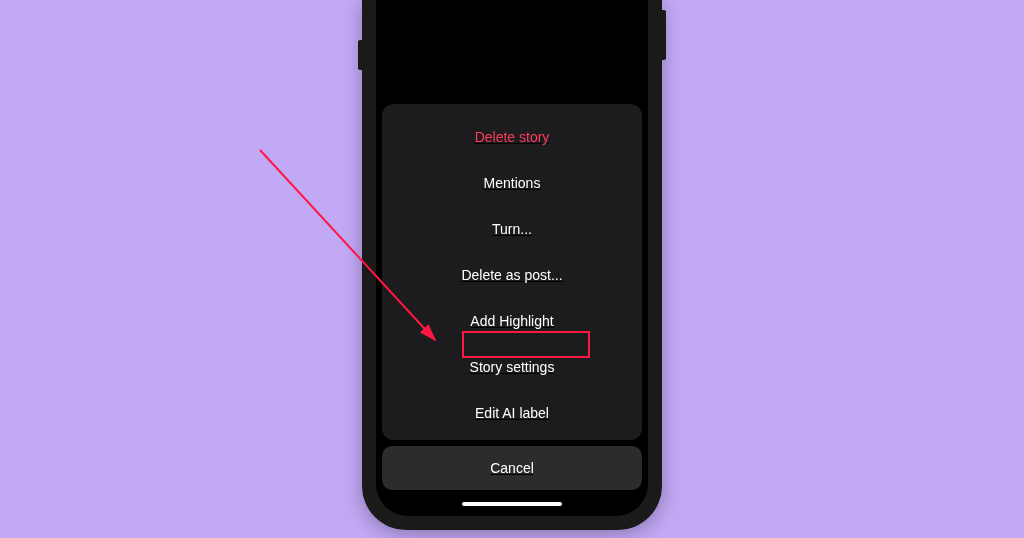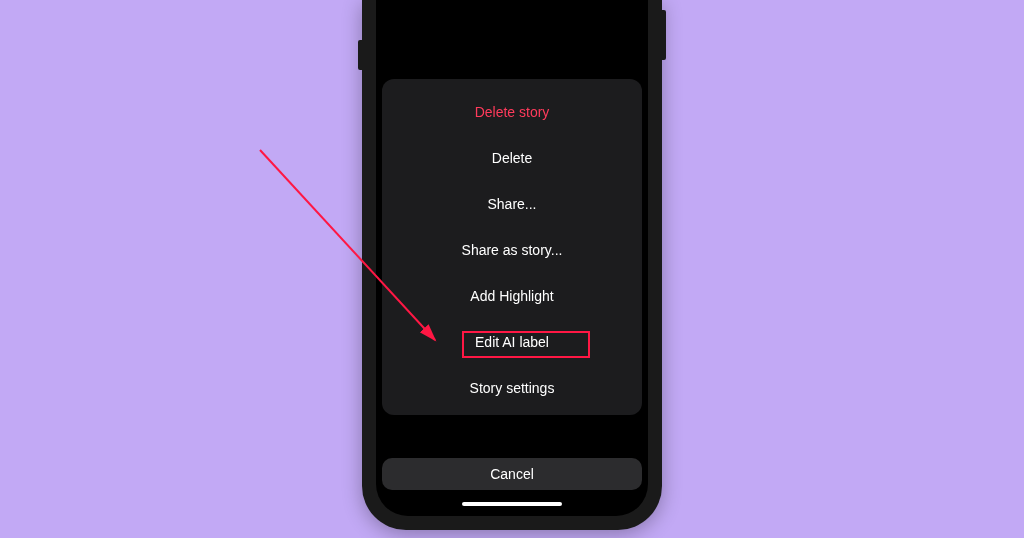--- a/index.html
+++ b/index.html
@@ -21,20 +21,21 @@
       position: absolute;
       left: 50%;
       top: 0;
       transform: translateX(-50%);
       width: 300px;
       height: 530px;
       background: #1a1a1a;
       border-radius: 0 0 44px 44px;
       padding: 0 14px 14px 14px;
       box-shadow: 0 4px 20px rgba(0,0,0,0.3);
+      text-decoration: underline;
     }
     
     .phone-frame::before {
       content: '';
       position: absolute;
       right: -4px;
       top: 10px;
       width: 4px;
       height: 50px;
       background: #1a1a1a;
@@ -103,31 +104,30 @@
       pointer-events: none;
       left: 86px;
       top: 331px;
       width: 128px;
       height: 27px;
     }
     
     .cancel-button {
       background: #2c2c2e;
       border-radius: 10px;
-      height: 32px;
+      height: 44px;
       display: flex;
       align-items: center;
       justify-content: center;
       color: #fff;
       font-size: 14px;
       font-weight: 400;
       cursor: pointer;
       border: none;
       width: 100%;
-      margin-top: 37px;
     }
     
     .home-indicator {
       width: 100px;
       height: 4px;
       background: #fff;
       border-radius: 3px;
       margin: 6px auto 4px auto;
     }
     
@@ -139,26 +139,26 @@
     }
   </style>
 </head>
 <body>
 
 <div class="phone-frame">
   <div class="phone-screen">
     <div class="sheet-area">
       <div class="menu-panel">
         <button class="menu-item destructive">Delete story</button>
-        <button class="menu-item">Delete</button>
-        <button class="menu-item">Share...</button>
-        <button class="menu-item">Share as story...</button>
+        <button class="menu-item">Mentions</button>
+        <button class="menu-item">Turn...</button>
+        <button class="menu-item">Delete as post...</button>
         <button class="menu-item">Add Highlight</button>
+        <button class="menu-item">Story settings</button>
         <button class="menu-item">Edit AI label</button>
-        <button class="menu-item">Story settings</button>
       </div>
       <button class="cancel-button">Cancel</button>
       <div class="home-indicator"></div>
     </div>
     <div class="highlight-box"></div>
   </div>
 </div>
 
 <svg class="arrow-annotation" width="200" height="220" viewBox="0 0 200 220">
   <defs>

